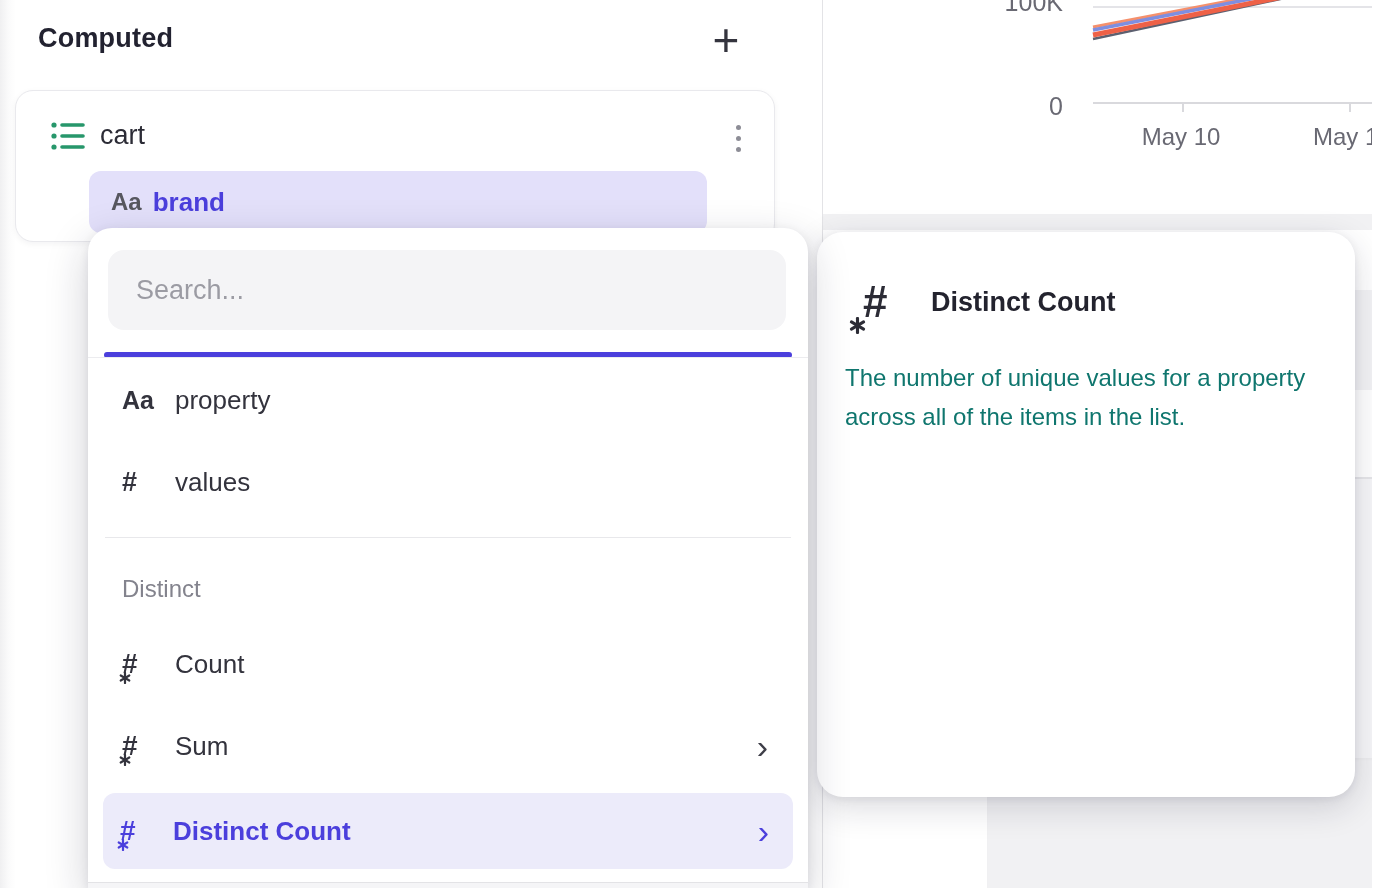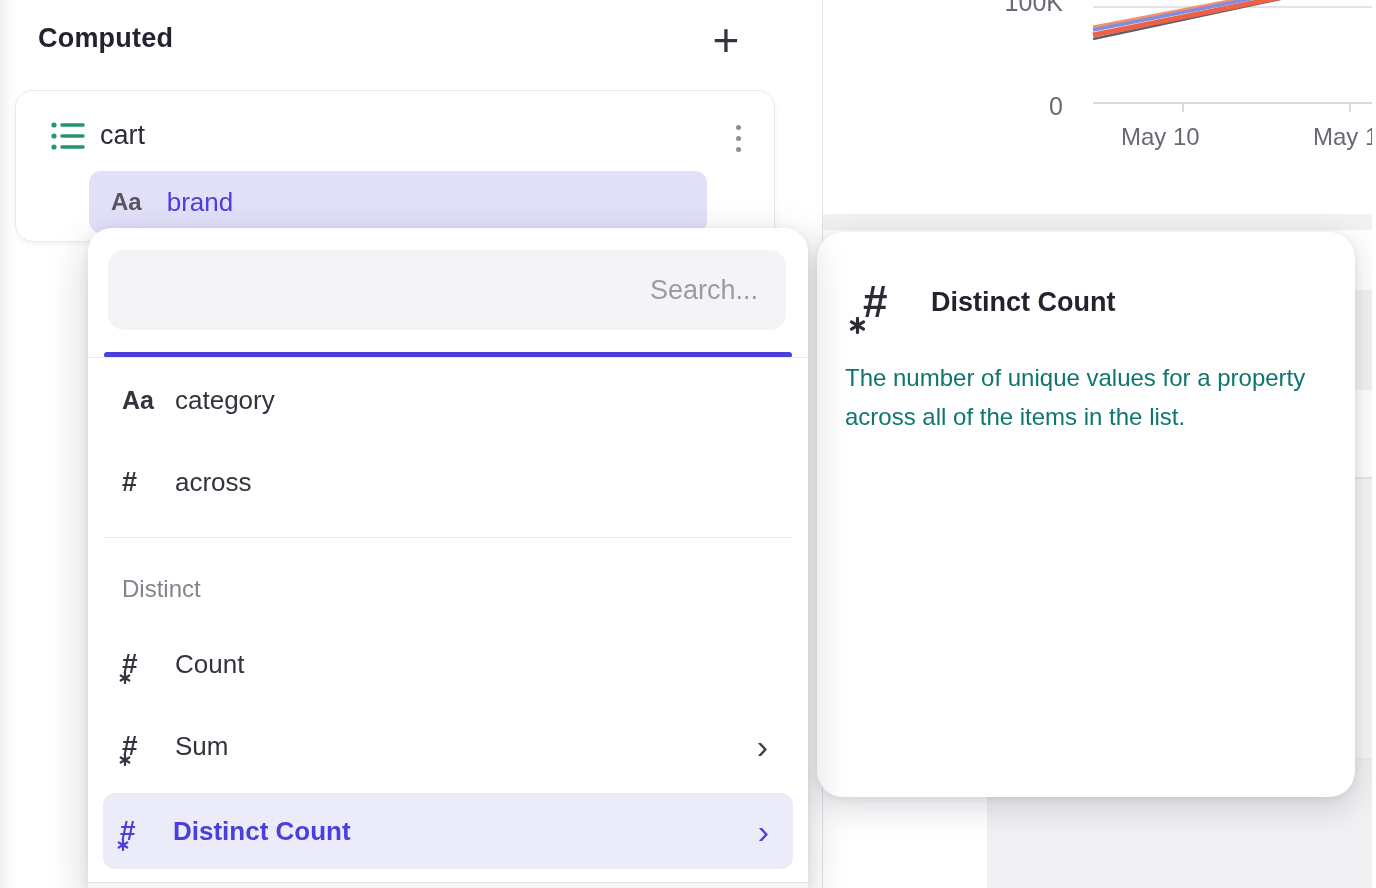--- a/index.html
+++ b/index.html
@@ -24,47 +24,47 @@
   .edge-band-b { position:absolute; left:1353px; top:479px; width:23px; height:279px; background:#f6f6f8; }
   .below-gray { position:absolute; left:987px; top:758px; width:389px; height:130px; background:#f1f1f3; box-shadow:inset 0 2px 2px rgba(0,0,0,.02); }
   .chart-svg { position:absolute; left:1085px; top:0; }
   .y-tick { position:absolute; left:983px; width:80px; text-align:right; font-size:25px; color:#696973; }
   .y-tick.k100 { top:-12px; }
   .y-tick.zero { top:92px; }
   .x-axis { position:absolute; left:1093px; top:102px; width:283px; height:2px; background:#d9d9dd; }
   .x-tickmark { position:absolute; top:103px; width:2px; height:9px; background:#d9d9dd; }
   .tick-1 { left:1182px; } .tick-2 { left:1349px; }
   .x-lab { position:absolute; top:123px; font-size:24px; color:#696973; }
-  .x-lab.one { left:1121px; width:120px; text-align:left; }
+  .x-lab.one { left:1121px; width:120px; text-align:center; }
   .x-lab.two { left:1313px; width:110px; text-align:left; white-space:nowrap; }
   
   .cart-card { position:absolute; left:15px; top:90px; width:760px; height:152px; background:#fff;
     border:1px solid #e9e9ed; border-radius:18px; box-shadow:0 2px 6px rgba(20,20,40,.05); }
   .list-icon { position:absolute; left:34px; top:29px; }
   .cart-name { position:absolute; left:84px; top:29px; font-size:27px; font-weight:500; color:#2c2c36; }
   .kebab { position:absolute; left:710px; top:27px; width:24px; height:40px; display:flex; flex-direction:column; align-items:center; justify-content:center; gap:6px; cursor:pointer; }
   .kebab i { width:5px; height:5px; border-radius:50%; background:#8d8d96; }
   .brand-row { position:absolute; left:73px; top:80px; width:618px; height:62px; border-radius:12px; background:#e3e0fa;
     display:flex; align-items:center; padding-left:22px; cursor:pointer; }
   .aa-mini { font-size:24px; font-weight:600; color:#57575f; }
-  .brand-label { margin-left:25px; font-size:26px; font-weight:400; color:#4b3fdc; }
+  .brand-label { margin-left:11px; font-size:26px; font-weight:700; color:#4b3fdc; }
   
   .tooltip-card { position:absolute; left:817px; top:232px; width:538px; height:565px; background:#fff;
     border-radius:26px; box-shadow:0 10px 34px rgba(25,25,50,.16), 0 2px 8px rgba(25,25,50,.08); }
   .tt-icon { position:absolute; left:46px; top:48px; width:48px; height:50px; }
   .tt-icon .h { font-size:44px; font-weight:700; color:#2c2c36; line-height:1; }
   .tt-icon .star-svg { position:absolute; left:-14px; bottom:-4px; }
   .tt-title { position:absolute; left:114px; top:55px; font-size:27px; font-weight:700; color:#23232e; }
   .tt-desc { position:absolute; left:28px; top:126px; width:508px; font-size:24px; color:#0f766e; line-height:39px; }
   
   .dropdown { position:absolute; left:88px; top:228px; width:720px; height:660px; background:#fff;
     border-radius:24px 24px 0 0; box-shadow:0 14px 44px rgba(25,25,50,.20), 0 2px 10px rgba(25,25,50,.08); }
   .search-input { position:absolute; left:20px; top:22px; width:678px; height:80px; border:none; outline:none;
     background:#f4f4f6; border-radius:16px; padding:0 28px; font-family:"Liberation Sans", sans-serif;
-    font-size:27px; color:#33333d;text-align:right; }
+    font-size:27px; color:#33333d; }
   .search-input::placeholder { color:#9b9ba3; opacity:1; }
   .tab-underline { position:absolute; left:16px; top:124px; width:688px; height:6px; border-radius:3px; background:#4b3fdc; }
   .tab-hairline { position:absolute; left:0; top:129px; width:720px; height:1px; background:#ececef; }
   .dd-row { position:absolute; left:34px; right:30px; height:80px; display:flex; align-items:center; cursor:pointer; }
   .dd-row .icon-box { width:53px; flex:none; font-size:27px; font-weight:600; color:#33333d; }
   .dd-row .aa { font-size:25px; }
   .dd-row .label { font-size:26px; color:#33333d; }
   .row-category { top:132px; } .row-price { top:214px; }
   .divider { position:absolute; left:17px; width:686px; height:1px; background:#e8e8eb; }
   .divider-1 { top:309px; }
@@ -150,25 +150,25 @@
     <div class="tt-desc">The number of unique values for a property across all of the items in the list.</div>
   </div>
 
   <div class="dropdown">
     <input class="search-input" type="text" placeholder="Search..." style="">
     <div class="tab-underline"></div>
     <div class="tab-hairline"></div>
 
     <div class="dd-row row-category">
       <span class="icon-box aa">Aa</span>
-      <span class="label">category</span>
+      <span class="label">property</span>
     </div>
     <div class="dd-row row-price">
       <span class="icon-box">#</span>
-      <span class="label">across</span>
+      <span class="label">values</span>
     </div>
 
     <div class="divider divider-1"></div>
     <div class="computed-header">Distinct</div>
 
     <div class="dd-row row-size">
       <span class="cicon">
         <span class="h">#</span>
         <svg class="star-svg" width="12" height="12" viewBox="0 0 12 12">
           <g stroke="#33333d" stroke-width="2.2" stroke-linecap="round">

